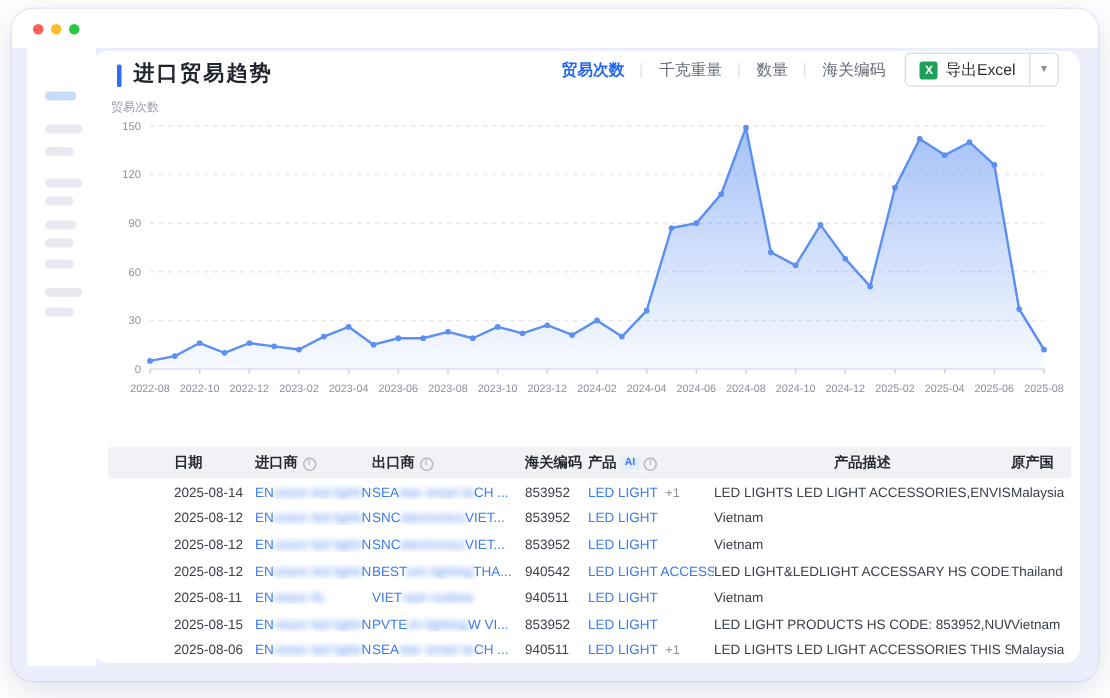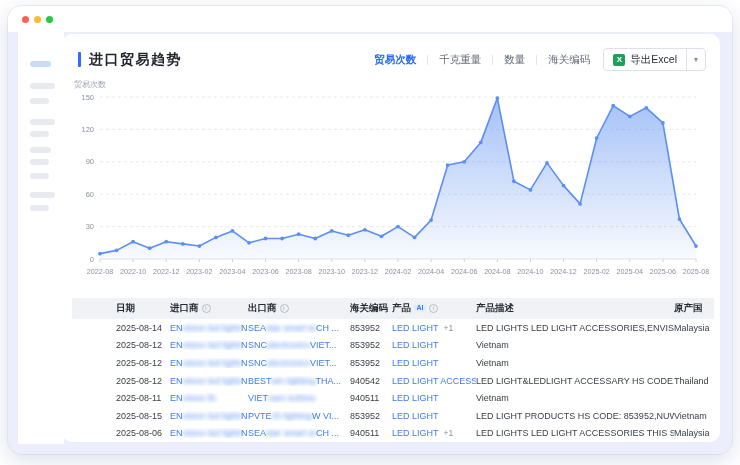--- a/index.html
+++ b/index.html
@@ -8,42 +8,42 @@
             border-radius:14px; overflow:hidden;
             box-shadow:0 6px 22px rgba(130,140,180,.28), 0 0 0 1px #eef0f9; }
   .titlebar { position:absolute; left:0; top:0; right:0; height:26px; background:#fff; }
   .dots { position:absolute; left:14px; top:10px; display:flex; gap:5px; }
   .dot { width:7px; height:7px; border-radius:50%; }
   .sidebar { position:absolute; left:10px; top:26px; width:46px; height:412px; background:#ffffff; }
   .sbar { position:absolute; left:12px; height:6px; border-radius:3px; background:#e8eaef; }
   .sbar.active { background:#c9dcf8; }
 
   .card { position:absolute; left:54px; top:28px; width:658px; height:408px; background:#fff; border-radius:10px; }
-  .card-header { display:flex; align-items:center; padding:14px 14px 4px 16px; }
+  .card-header { display:flex; align-items:flex-end; padding:1px 14px 4px 16px; }
   .accent { width:3px; height:15px; background:#2f6bf3; border-radius:1px; margin-right:8px; }
   .title { font-size:14px; font-weight:bold; color:#20242c; letter-spacing:1.5px; }
   .tabs { margin-left:auto; display:flex; align-items:center; font-size:10.5px; color:#646b77; }
   .tab { cursor:pointer; white-space:nowrap; }
   .tab.active { color:#2468f2; font-weight:bold; }
   .tab-sep { width:1px; height:10px; background:#e2e4e9; margin:0 11px; }
   .export-group { display:flex; align-items:stretch; border:1px solid #dde0e6; border-radius:4px; margin-left:13px; height:23px; background:#fff; overflow:hidden; }
   .export-btn { display:flex; align-items:center; gap:5px; padding:0 9px; font-size:10.5px; color:#2c3039; cursor:pointer; }
   .excel-icon { width:12px; height:12px; background:#1fa05a; color:#fff; font-size:8px; font-weight:bold;
                 border-radius:2px; display:flex; align-items:center; justify-content:center; }
   .export-caret { width:19px; border-left:1px solid #dde0e6; display:flex; align-items:center; justify-content:center; color:#8a8f99; font-size:7px; cursor:pointer; }
 
   .chart-wrap { position:relative; margin:2px 6px 0 6px; height:212px; }
   svg text { font-family:"Liberation Sans",sans-serif; }
 
   .table { position:absolute; left:10px; right:6px; top:264px; }
   .thead { display:flex; align-items:center; background:#f1f2f5; height:21px; border-radius:2px;
            font-size:9.5px; font-weight:bold; color:#262b33; }
   .trow { display:flex; align-items:center; height:17.6px; font-size:9px; color:#3b4049; }
   .c0{width:14px; padding-left:16px;font-family:Liberation Mono, monospace;} .c1{width:54px;margin-left:28px;} .c2{width:78px;} .c3{width:102px;}
-  .c4{width:42px;} .c5{width:84px;} .c6{width:198px;} .c7{width:44px;}
+  .c4{width:42px;} .c5{width:84px;} .c6{width:198px;text-align:center;} .c7{width:44px;}
   .cell { white-space:nowrap; overflow:hidden; flex:none; }
   .link { color:#3d7cf0; cursor:pointer; }
   .mask { filter:blur(2px); opacity:.85; }
   .plus { color:#8a909b; font-size:8.5px; margin-left:5px; }
   .info-icon { display:inline-block; width:9px; height:9px; border:1px solid #b6bcc6; border-radius:50%;
                color:#9aa0ab; font-size:6px; line-height:7px; text-align:center; vertical-align:1px; margin-left:3px; font-weight:normal; }
   .ai-badge { display:inline-block; background:#e2edfd; color:#3d7cf0; font-size:7px; font-weight:bold;
               border-radius:2px; padding:0.5px 2.5px; margin-left:3px; vertical-align:1px; }
   .mag { display:inline-block; vertical-align:middle; cursor:pointer; }
 </style>

